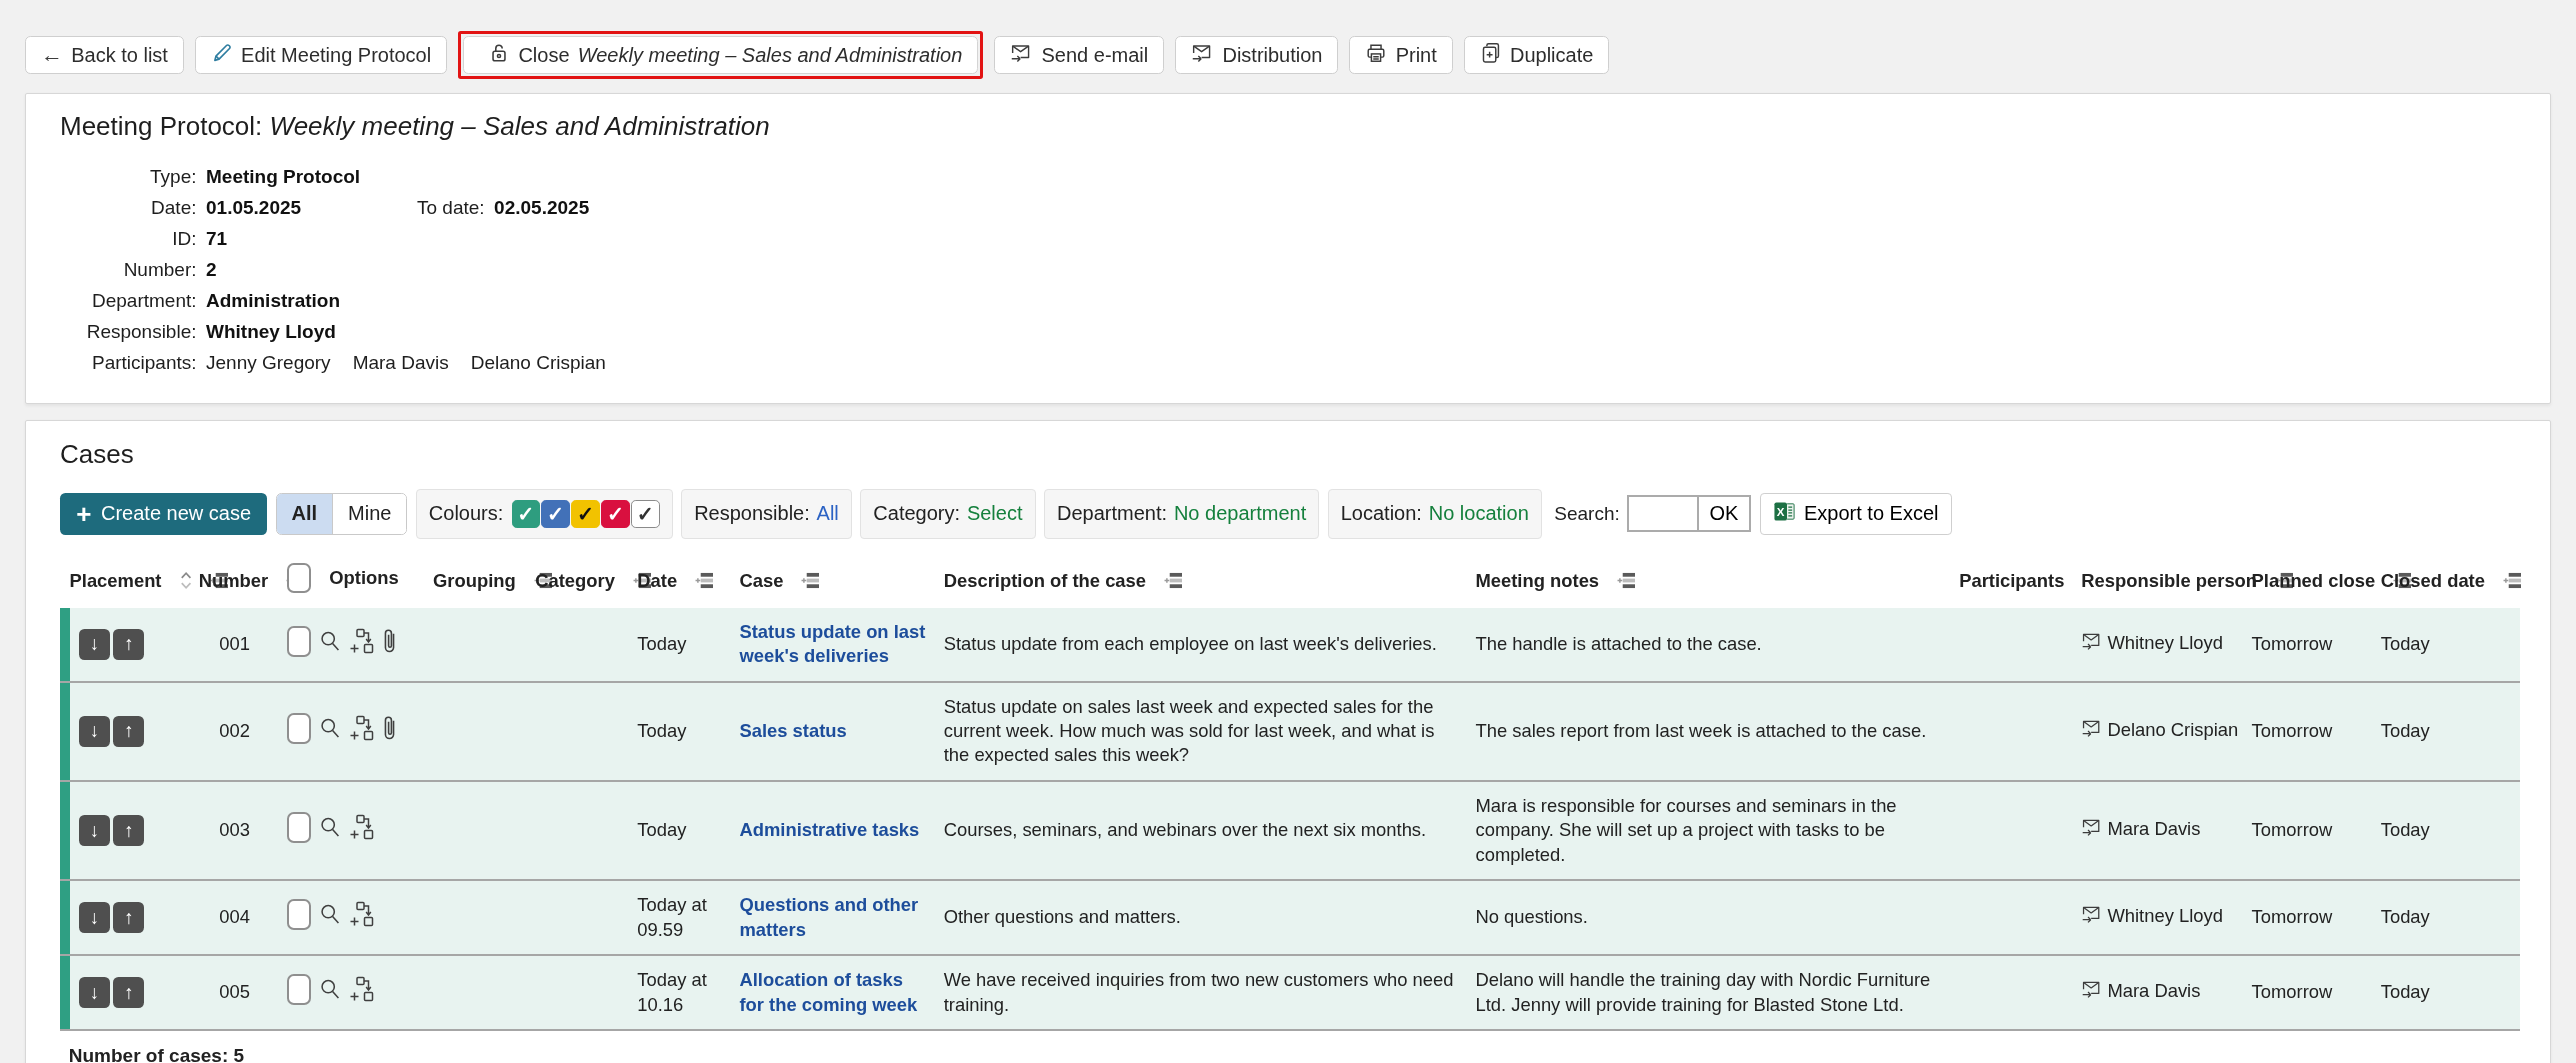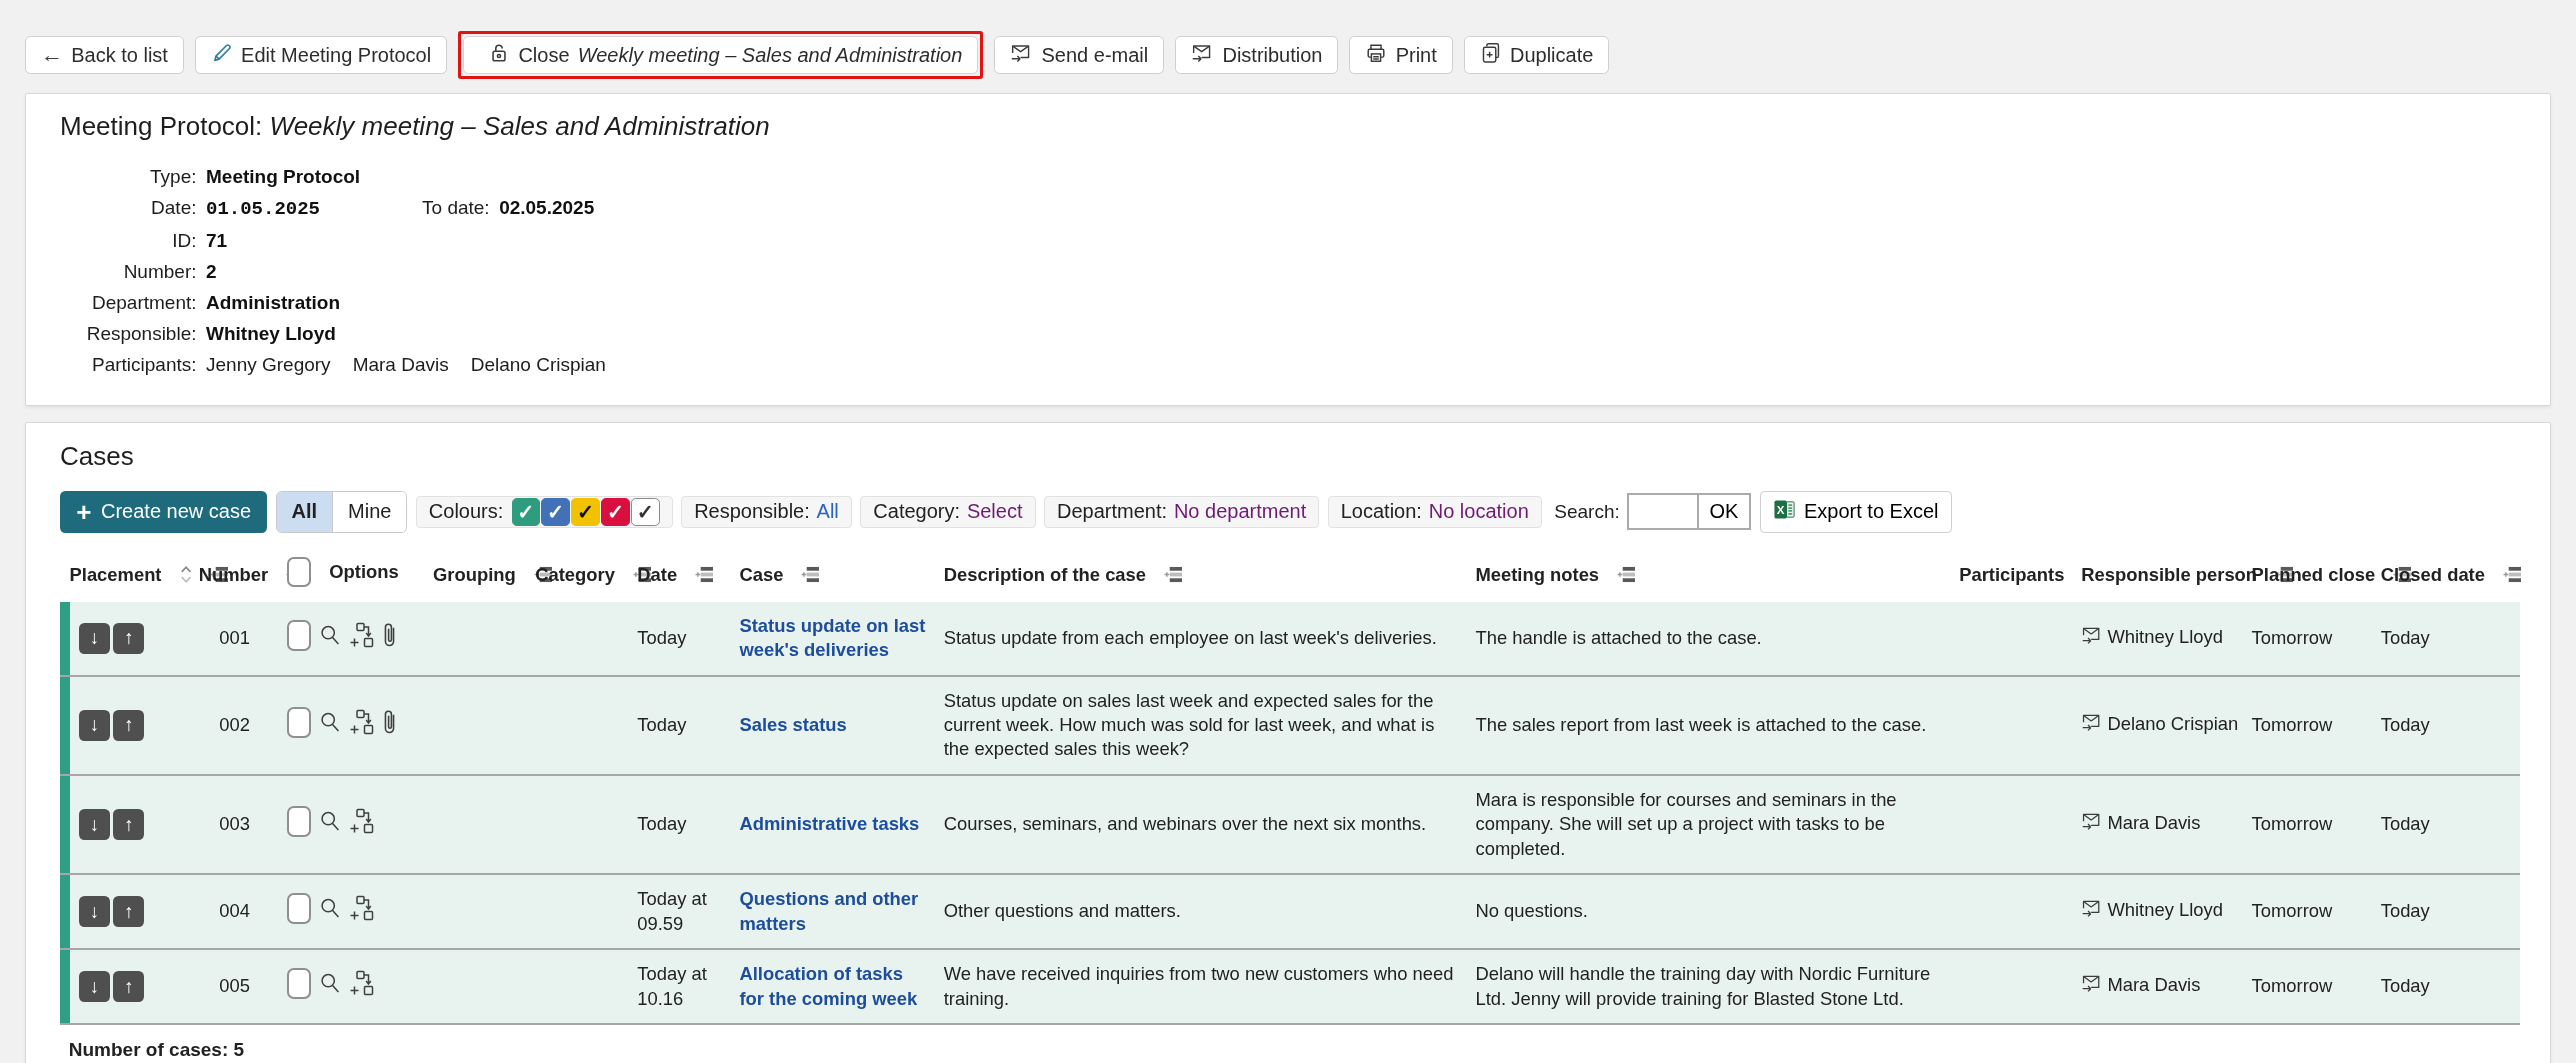--- a/index.html
+++ b/index.html
@@ -44,23 +44,23 @@
     background: #1e6b7d; color: #fff; border: none; border-radius: 5.4px;
     height: 42px; padding: 0 16.3px; font-size: 20px; cursor: pointer; font-family: inherit;
   }
   .create-plus { font-size: 26px; font-weight: bold; line-height: 1; }
   .segmented { display: inline-flex; border: 1.4px solid #c9c9c9; border-radius: 5.4px; overflow: hidden; height: 42px; }
   .seg { display: inline-flex; align-items: center; justify-content: center; padding: 0 15px; background: #fff; cursor: pointer; font-size: 20px; }
   .seg.selected { background: #ccdcf1; font-weight: bold; border-right: 1.4px solid #c9c9c9; }
   .filter-group {
     display: inline-flex; align-items: center; gap: 6.8px;
     background: #f6f6f6; border: 1.4px solid #e2e2e2; border-radius: 4.1px;
-    height: 32px; padding: 0 12.2px; font-size: 20px; white-space: nowrap;
+    height: 50px; padding: 0 12.2px; font-size: 20px; white-space: nowrap;
   }
-  .filter-group .muted { color: #701a75; }
+  .filter-group .muted { color: #15803d; }
   .filter-group .link { color: #2b62c4; cursor: pointer; }
   .colour-box {
     width: 28.5px; height: 28.5px; border-radius: 4.8px; border: 1.4px solid transparent;
     display: inline-flex; align-items: center; justify-content: center;
     font-size: 20.4px; font-weight: bold; cursor: pointer; margin-left: 1.4px;
   }
   .search-wrap { display: inline-flex; align-items: center; gap: 6.8px; margin-left: 4.1px; white-space: nowrap; }
   .search-combo { display: inline-flex; border: 2px solid #ababab; height: 37px; background: #fff; }
   .search-input { width: 68px; border: none; outline: none; font-size: 19px; padding: 0 5.4px; font-family: inherit; }
   .ok-btn { border: none; border-left: 2px solid #ababab; background: #fff; font-size: 20px; padding: 0 11px; cursor: pointer; font-family: inherit; }
@@ -174,21 +174,21 @@
     <span class="italic">Weekly meeting – Sales and Administration</span>
   </div>
 
   <div class="detail-grid">
     <div class="detail-row">
       <span class="detail-label">Type:</span>
       <span class="detail-value">Meeting Protocol</span>
     </div>
     <div class="detail-row">
       <span class="detail-label">Date:</span>
-      <span class="detail-value" style="min-width:109px;font-family:Liberation Mono, monospace;">01.05.2025</span>
+      <span class="detail-value" style="min-width:109px;">01.05.2025</span>
       <span class="detail-label-2">To date:</span>
       <span class="detail-value">02.05.2025</span>
     </div>
     <div class="detail-row">
       <span class="detail-label">ID:</span>
       <span class="detail-value">71</span>
     </div>
     <div class="detail-row">
       <span class="detail-label">Number:</span>
       <span class="detail-value">2</span>

